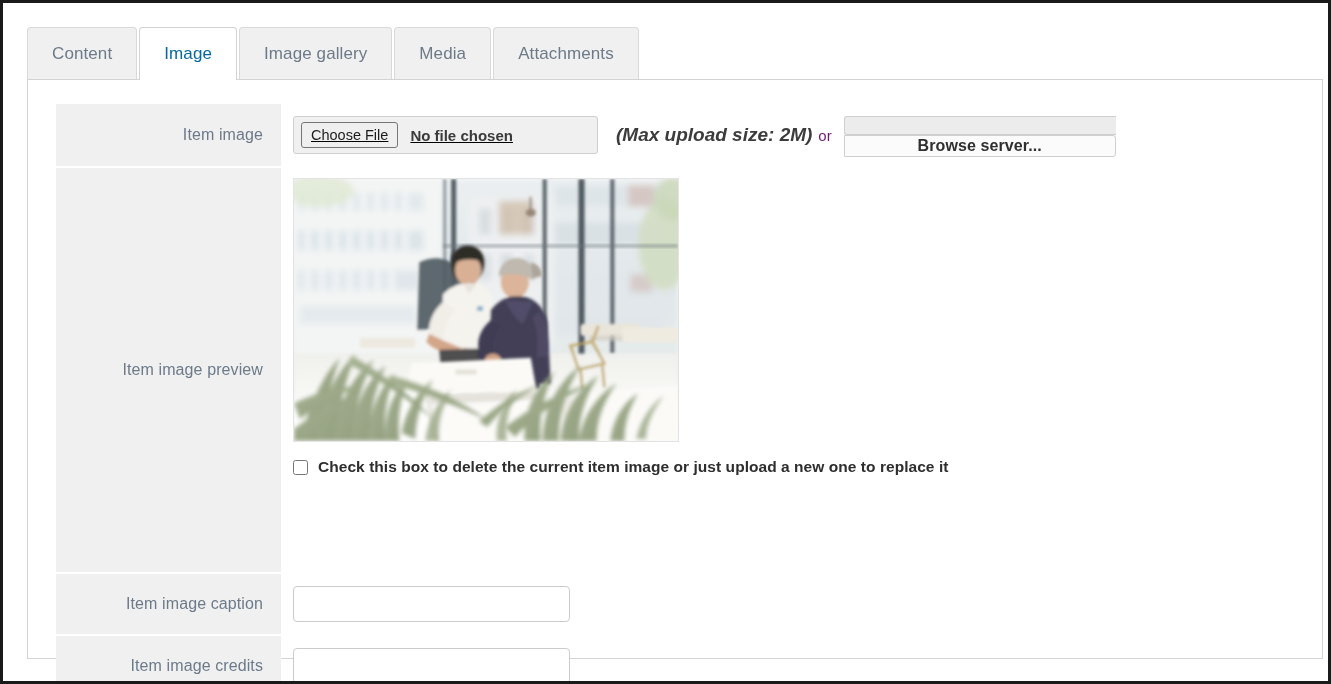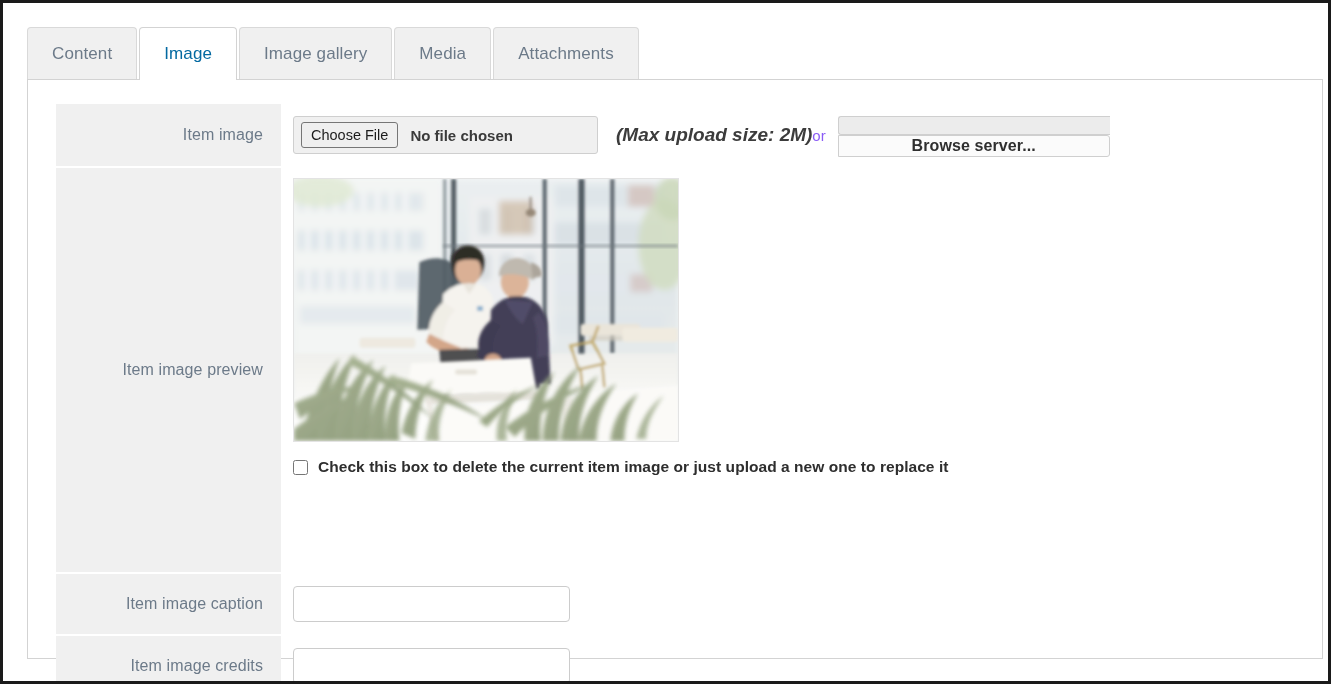--- a/index.html
+++ b/index.html
@@ -135,20 +135,21 @@
   .file-control {
     display: flex;
     align-items: center;
     box-sizing: border-box;
     width: 305px;
     height: 38px;
     background: #f0f0f0;
     border: 1px solid #cfcfcf;
     border-radius: 3px;
     padding: 0 7px;
+    text-decoration: underline;
   }
   .choose-file-btn {
     box-sizing: border-box;
     border: 1px solid #767676;
     border-radius: 3px;
     background: #efefef;
     color: #1b1b1b;
     font-size: 14.5px;
     font-family: "Liberation Sans", sans-serif;
     padding: 3px 9px;
@@ -166,21 +167,22 @@
     font-size: 19px;
     font-style: italic;
     font-weight: bold;
     color: #3c3c3c;
     margin-left: 18px;
     white-space: nowrap;
   }
   .or-text {
     font-size: 15px;
     font-style: normal;
-    color: #8b5cf6;
+    color: #701a75;
+    margin-left: 6px;
   }
 
   
   .browse-group {
     display: flex;
     align-items: stretch;
     margin-left: 12px;
     height: 38px;
     flex-direction: column;
   }

